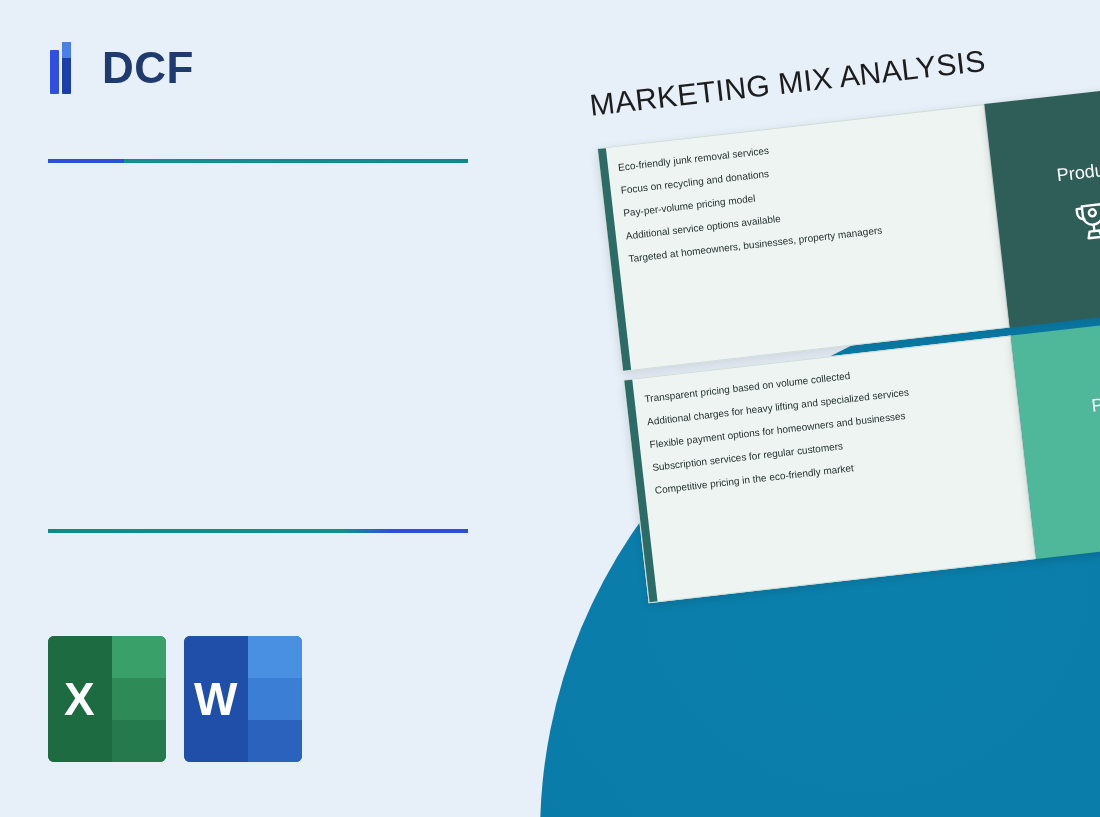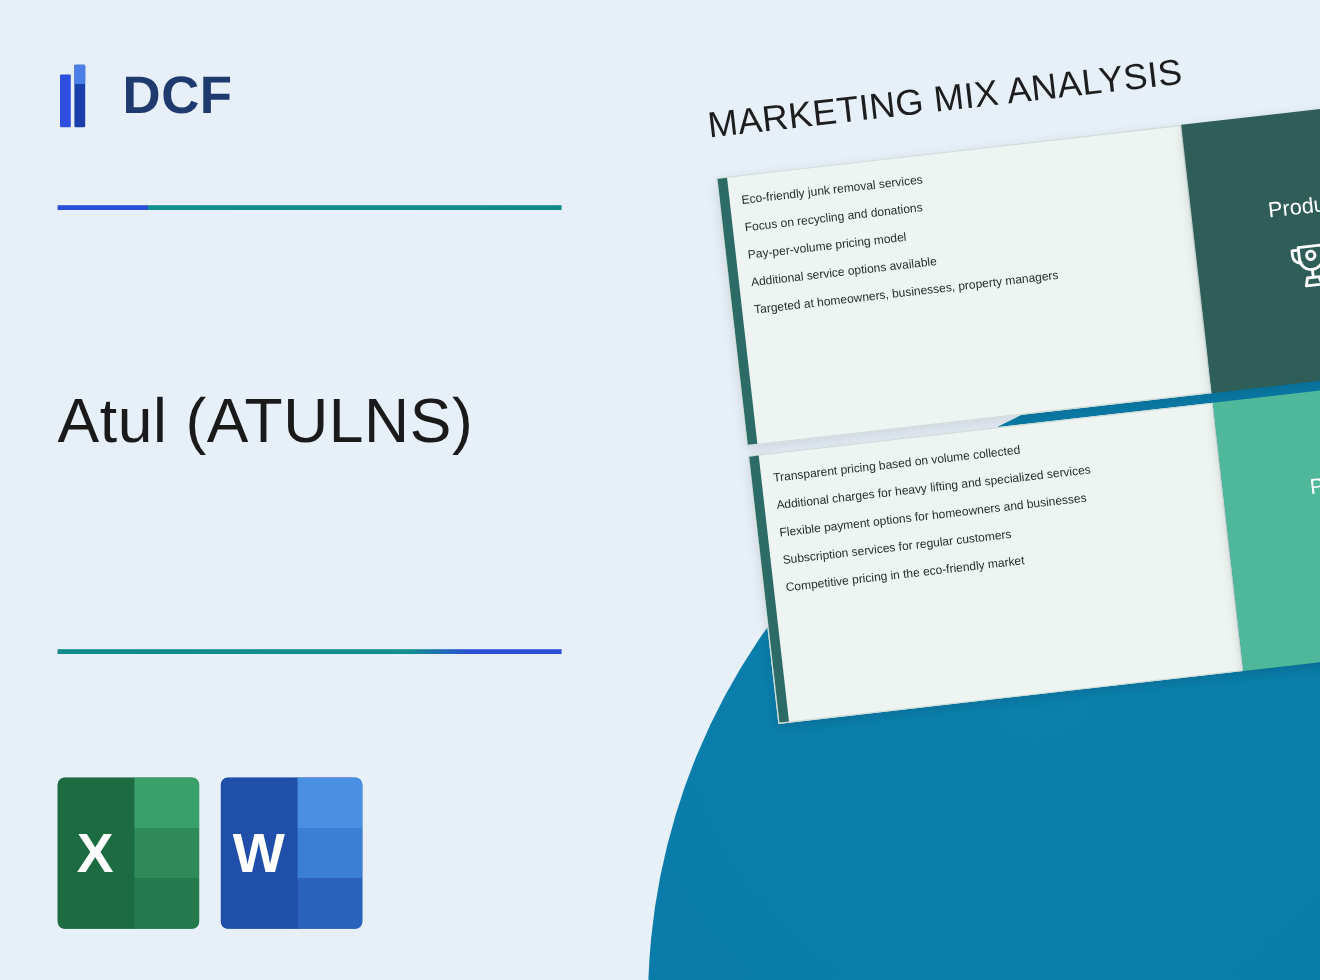--- a/index.html
+++ b/index.html
@@ -11,21 +11,21 @@
     height: 817px;
     background: #e7eff9;
     font-family: "Liberation Sans", sans-serif;
     overflow: hidden;
     position: relative;
   }
 
   
   .left-col {
     position: absolute;
-    left: 0; top: 16px;
+    left: 0; top: 4px;
     width: 540px;
     height: 709px;
   }
 
   .logo-wrap {
     position: absolute;
     left: 48px;
     top: 38px;
     display: flex;
     align-items: center;
@@ -268,21 +268,20 @@
     <div class="logo-mark">
       <div class="bar bar1"></div>
       <div class="bar bar2"></div>
       <div class="bar bar3"></div>
     </div>
     <div class="logo-text">DCF</div>
   </div>
 
   <div class="rule rule-top"></div>
 
-  <div class="company-title">Atul (ATULNS)</div>
 
   <div class="rule rule-bottom"></div>
 
   <div class="office-icons">
     <div class="office-icon xl-bg">
       <div class="xl-panel-tr"></div>
       <div class="xl-panel-mr"></div>
       <div class="xl-panel-br"></div>
       <div class="xl-sheet"></div>
       <div class="xl-letter">X</div>

